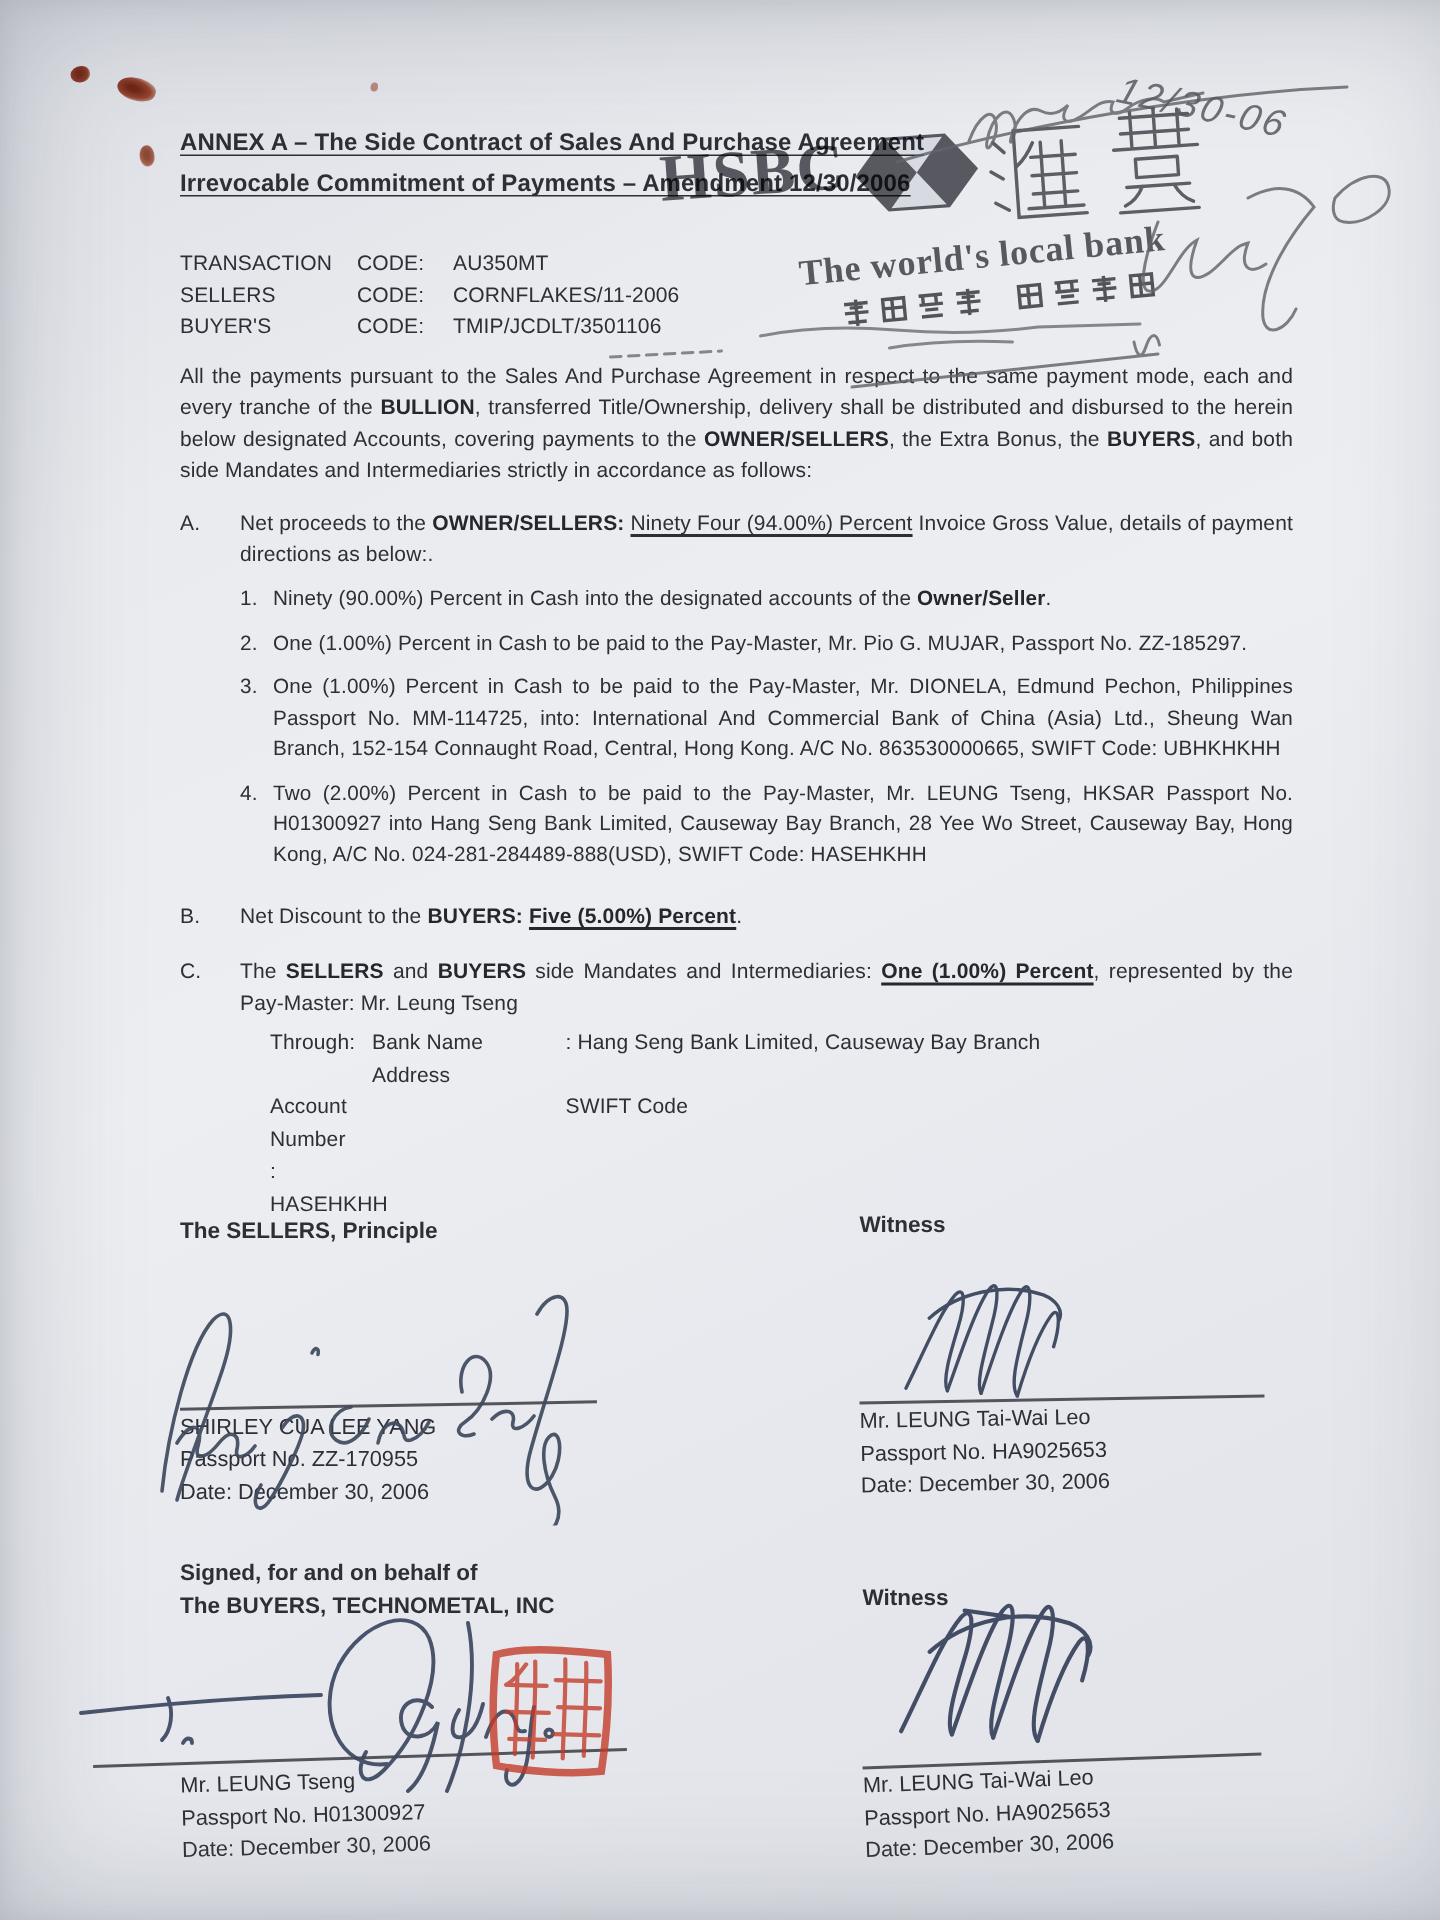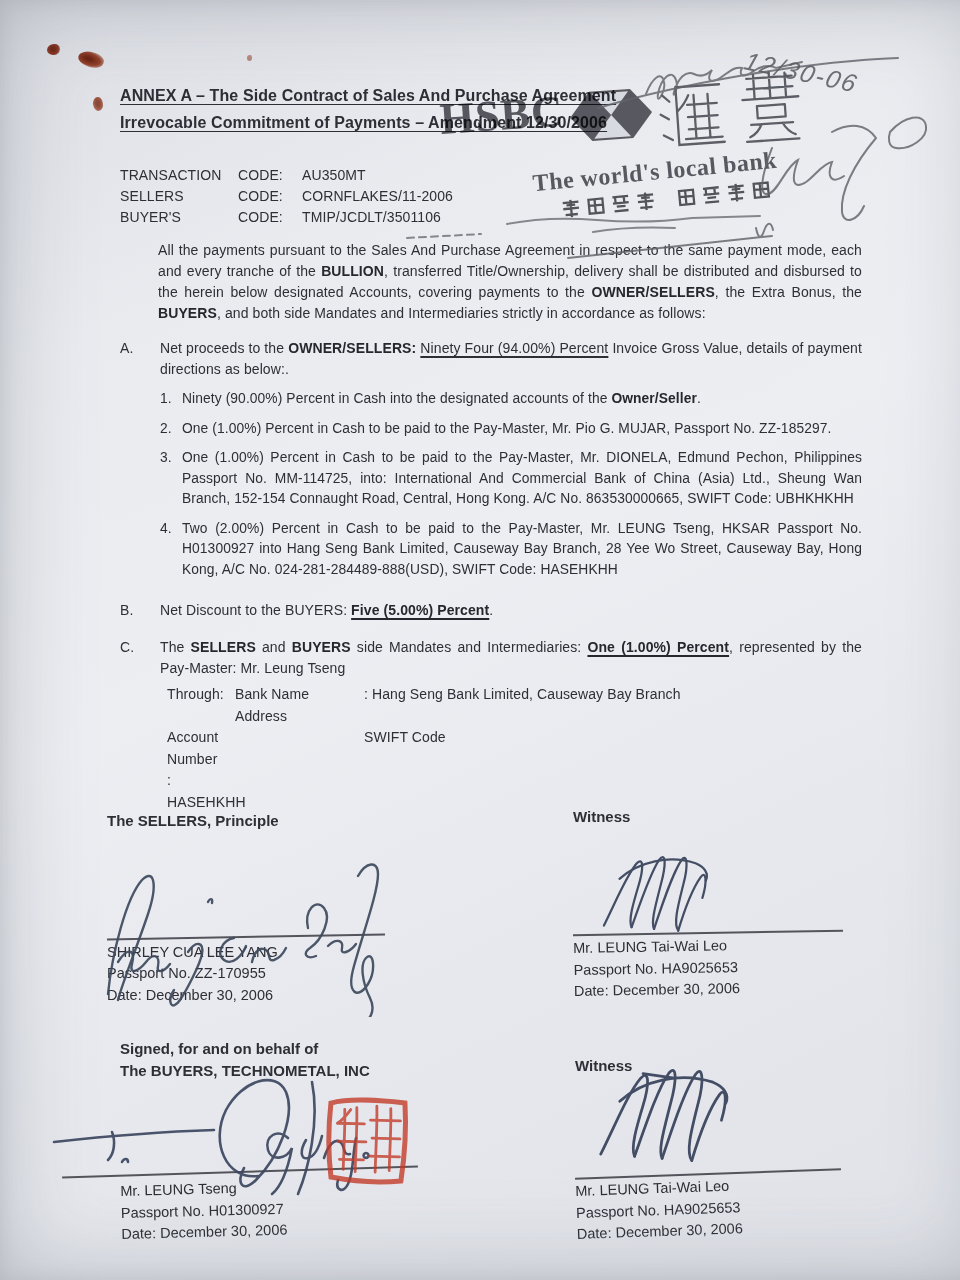--- a/index.html
+++ b/index.html
@@ -9,33 +9,33 @@
     background:linear-gradient(155deg,#dcdee4 0%,#e9ebef 22%,#eceef2 45%,#e6e8ed 70%,#e0e2e8 100%);
     padding-left:27px;
   }
   .vignette{position:absolute;inset:0;pointer-events:none;z-index:9;
     box-shadow:inset 0 0 90px rgba(110,115,128,.38), inset 0 0 18px rgba(120,125,138,.18);}
   .doc{position:absolute;left:120px;top:86px;width:742px;z-index:2;letter-spacing:.1px;}
   .title{font-weight:bold;font-size:16px;line-height:20px;text-decoration:underline;text-underline-offset:3px;}
   .title2{margin-top:7px;}
   .codes{margin-top:32px;font-size:14px;line-height:21px;}
   .codes-row{display:grid;grid-template-columns:118px 64px 1fr;}
-  .intro{margin-top:12px;font-size:14px;line-height:21px;text-align:justify;margin-left:38px;}
+  .intro{margin-top:12px;font-size:14px;line-height:21px;text-align:justify;}
   .section{display:flex;margin-top:14px;font-size:14px;line-height:21px;}
   .sec-label{width:40px;flex:none;}
   .sec-body{flex:1;text-align:justify;}
   .secB{margin-top:20px;}
   .secC{margin-top:16px;}
   .items{margin-left:40px;}
   .item{display:flex;margin-top:9px;font-size:13.8px;line-height:20.5px;}
   .item-num{width:22px;flex:none;}
   .item-body{flex:1;text-align:justify;}
   .u{text-decoration:underline;text-decoration-thickness:1.5px;text-underline-offset:2.5px;font-weight:bold;}
   b,[style*="700"]{color:#26272e;}
-  .through{margin-left:47px;margin-top:5px;display:grid;grid-template-columns:68px 129px 1fr;font-size:14px;line-height:21.5px;}
+  .through{margin-left:60px;margin-top:5px;display:grid;grid-template-columns:68px 129px 1fr;font-size:14px;line-height:21.5px;}
   
   .stamp{position:absolute;left:438px;top:90px;width:440px;z-index:3;color:#45464d;
     transform:rotate(-4deg);transform-origin:left top;opacity:.86;mix-blend-mode:multiply;}
   .stamp-row1{display:flex;align-items:flex-start;}
   .hsbc-word{font-family:"Liberation Serif",serif;font-weight:bold;font-size:44px;line-height:44px;letter-spacing:1px;margin-top:8px;}
   .hexagon{width:82px;height:54px;margin:10px 4px 0 6px;}
   .cnname{display:flex;gap:10px;margin-top:-2px;}
   .stamp-row2{font-family:"Liberation Serif",serif;font-weight:bold;font-size:24px;margin:-2px 0 0 88px;transform:rotate(-1.5deg);letter-spacing:.5px;white-space:nowrap;}
   .stamp-row3{display:flex;gap:4px;align-items:center;margin:4px 0 0 114px;transform:rotate(-1.5deg);}
   .stamp-row3 .wordgap{width:12px;}
@@ -105,21 +105,21 @@
         <span class="item-body"><span>One (1.00%) Percent in Cash to be paid to the Pay-Master, Mr. DIONELA, Edmund Pechon, Philippines Passport No. MM-114725, into: International And Commercial Bank of China (Asia) Ltd., Sheung Wan Branch, 152-154 Connaught Road, Central, Hong Kong. A/C No. 863530000665, SWIFT Code: UBHKHKHH</span></span>
       </div>
       <div class="item">
         <span class="item-num">4.</span>
         <span class="item-body"><span>Two (2.00%) Percent in Cash to be paid to the Pay-Master, Mr. LEUNG Tseng, HKSAR Passport No. H01300927 into Hang Seng Bank Limited, Causeway Bay Branch, 28 Yee Wo Street, Causeway Bay, Hong Kong, A/C No. 024-281-284489-888(USD), SWIFT Code: HASEHKHH</span></span>
       </div>
     </div>
 
     <div class="section secB">
       <span class="sec-label">B.</span>
-      <span class="sec-body"><span>Net Discount to the </span><span style="font-weight: 400;">BUYERS: </span><span class="u" style="font-weight: 700;">Five (5.00%) Percent</span><span>.</span></span>
+      <span class="sec-body"><span>Net Discount to the </span><span style="font-weight: 700;">BUYERS: </span><span class="u" style="font-weight: 700;">Five (5.00%) Percent</span><span>.</span></span>
     </div>
 
     <div class="section secC">
       <span class="sec-label">C.</span>
       <span class="sec-body"><span>The </span><span style="font-weight: 700;">SELLERS</span><span> and </span><span style="font-weight: 700;">BUYERS</span><span> side Mandates and Intermediaries: </span><span class="u" style="font-weight: 700;">One (1.00%) Percent</span><span>, represented by the Pay-Master: Mr. Leung Tseng</span></span>
     </div>
 
     <div class="through">
       <span>Through:</span>
       <span>Bank Name</span>
@@ -195,21 +195,21 @@
     <path d="M8,222 L212,200 M196,192 c2,10 5,12 8,3 c3,-9 7,-10 9,-1"></path>
   </svg>
   <div class="hw-date">12/30-06</div>
 
   <svg class="hw" style="left:395px;top:208px;" width="470" height="40" viewBox="0 0 470 40" fill="none" stroke="#5b5c63" stroke-width="2" stroke-linecap="round" opacity=".7">
     <path d="M112,16 q40,-8 90,-4 q50,4 95,-2 l68,-2"></path>
     <path d="M198,24 q36,-6 82,-4"></path>
     <path d="M12,30 l74,-4" stroke-dasharray="7 5"></path>
   </svg>
 
-  <div class="sigblock" style="left:107px;top:810px;width:320px;">
+  <div class="sigblock" style="left:120px;top:810px;width:320px;">
     <div class="sig-heading">The SELLERS, Principle</div>
     <div class="rule" style="width:278px;margin-top:104px;transform:rotate(-1deg);"></div>
     <div style="margin-top:4px;">SHIRLEY CUA LEE YANG</div>
     <div>Passport No. ZZ-170955</div>
     <div>Date: December 30, 2006</div>
   </div>
 
   <svg class="sigsvg" style="left:96px;top:842px;" width="310" height="175" viewBox="0 0 310 175" fill="none" stroke="#3e4a5e" stroke-width="2.4" stroke-linecap="round" opacity=".92">
     <path d="M12,152 C16,112 30,56 46,38 C58,26 62,42 52,72 C42,102 26,142 22,158"></path>
     <path d="M22,120 c10,-16 18,-12 14,2 c-3,11 6,8 14,-2 c8,-10 14,-6 12,4 c-2,8 6,6 12,-2"></path>

